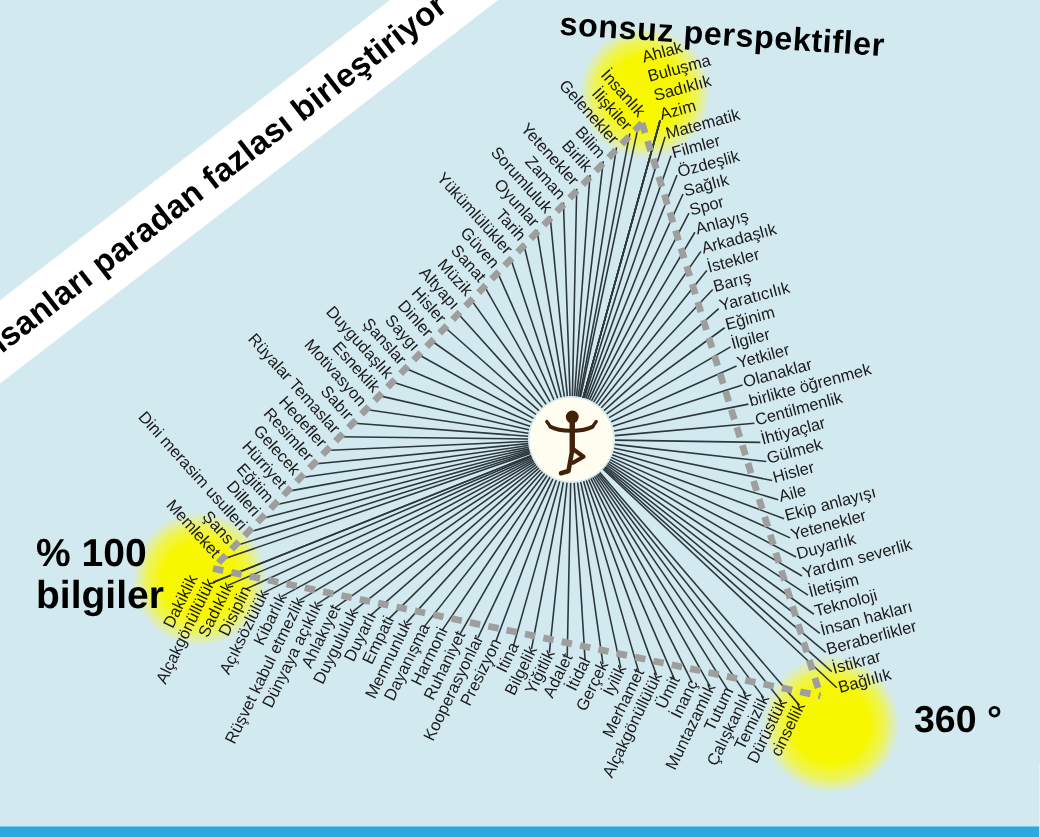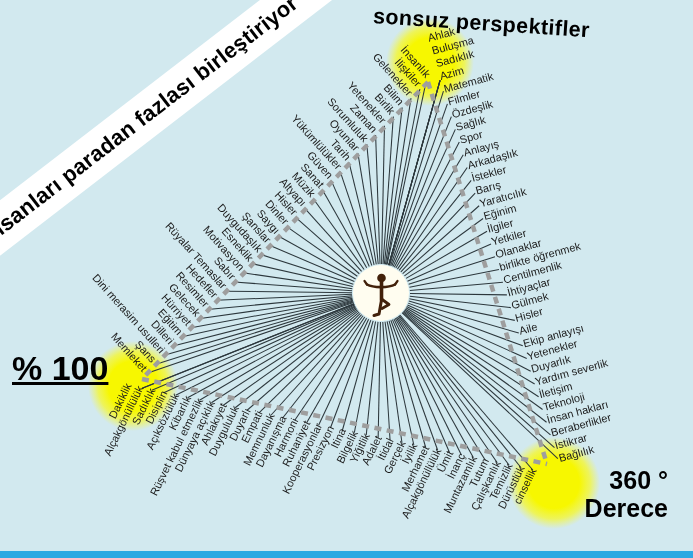--- a/index.html
+++ b/index.html
@@ -24,22 +24,22 @@
     font-weight:bold;font-size:22px;color:var(--ink);
     letter-spacing:.2px;white-space:nowrap;
   }
   .top-title{
     position:absolute;left:374px;top:4px;
     transform:rotate(3.8deg);transform-origin:0 0;
     font-weight:bold;font-size:21.5px;color:var(--ink);
     letter-spacing:.4px;white-space:nowrap;
   }
   .corner-left{
-    position:absolute;left:12px;top:354px;
-    font-weight:bold;font-size:34px;line-height:28px;color:var(--ink);text-decoration:underline;
+    position:absolute;left:24px;top:354px;
+    font-weight:bold;font-size:26px;line-height:28px;color:var(--ink);
   }
   .corner-right{
     position:absolute;left:550px;top:467px;width:118px;
     font-weight:bold;font-size:25px;line-height:27.5px;color:var(--ink);
     text-align:right;
   }
   .bottom-strip{
     position:absolute;left:0;bottom:0;width:100%;height:7px;
     background:var(--strip);
   }
@@ -290,21 +290,21 @@
   </svg>
 
   <div class="banner">
     <span>İnsanları paradan fazlası birleştiriyor</span>
   </div>
 
   <div class="top-title">sonsuz perspektifler</div>
 
   <div class="corner-left">
     <div>% 100</div>
+    <div>bilgiler</div>
   </div>
 
   <div class="corner-right">
     <div>360 °</div>
-    <div>Derece</div>
   </div>
 
   <div class="bottom-strip"></div>
 </div>
 
 </body></html>

